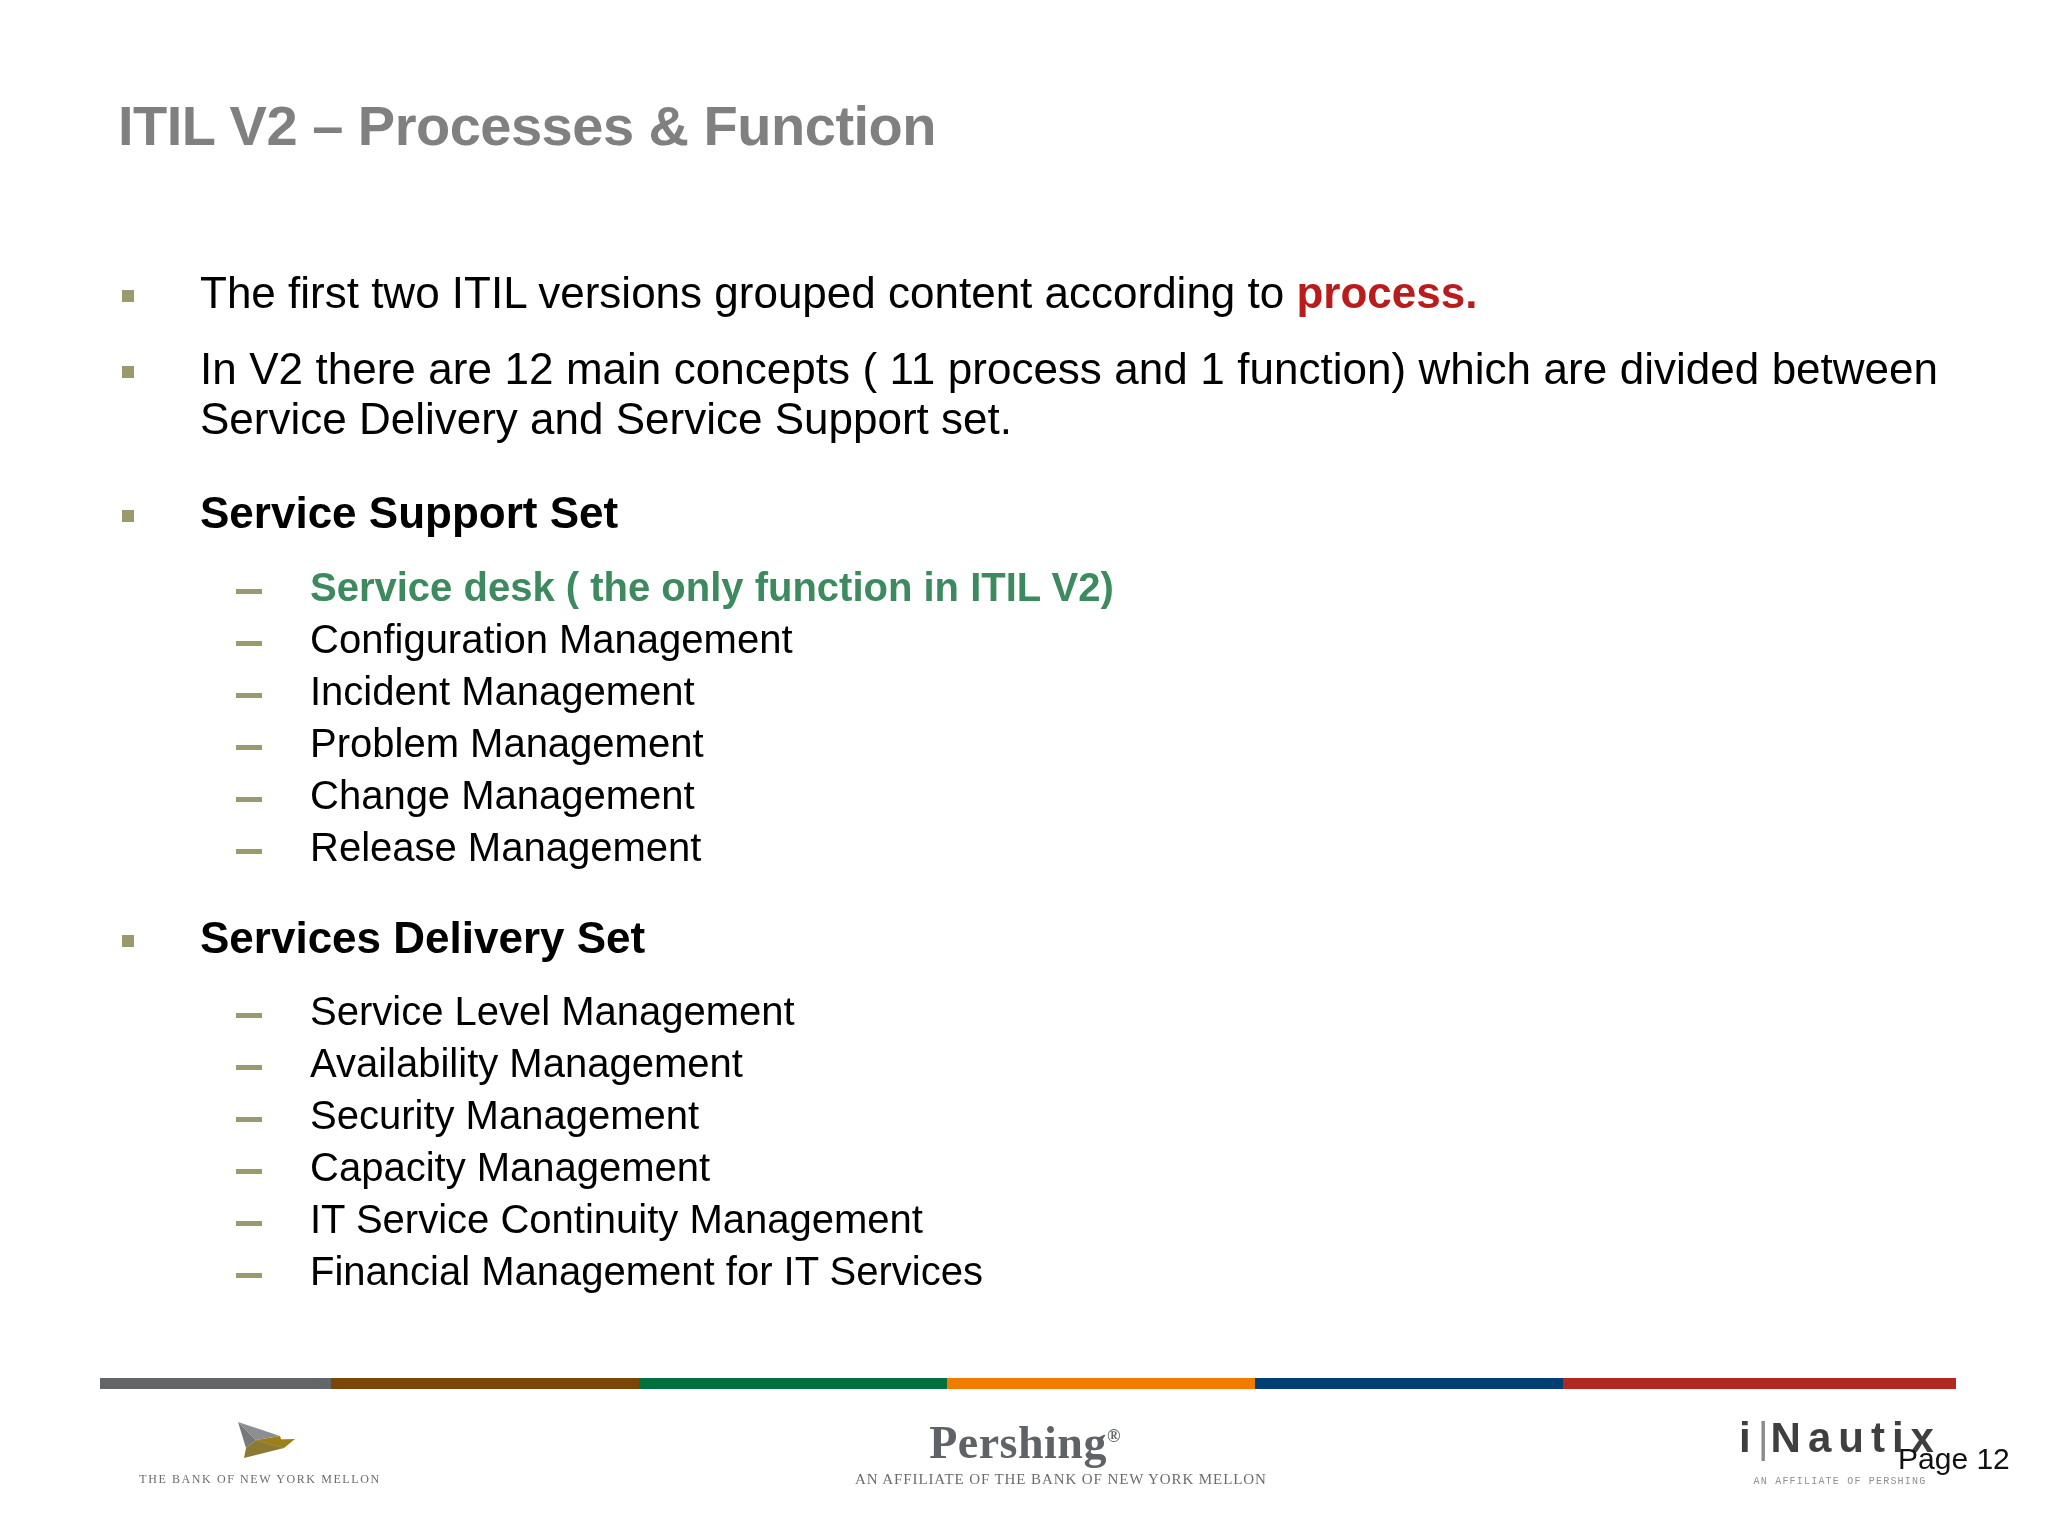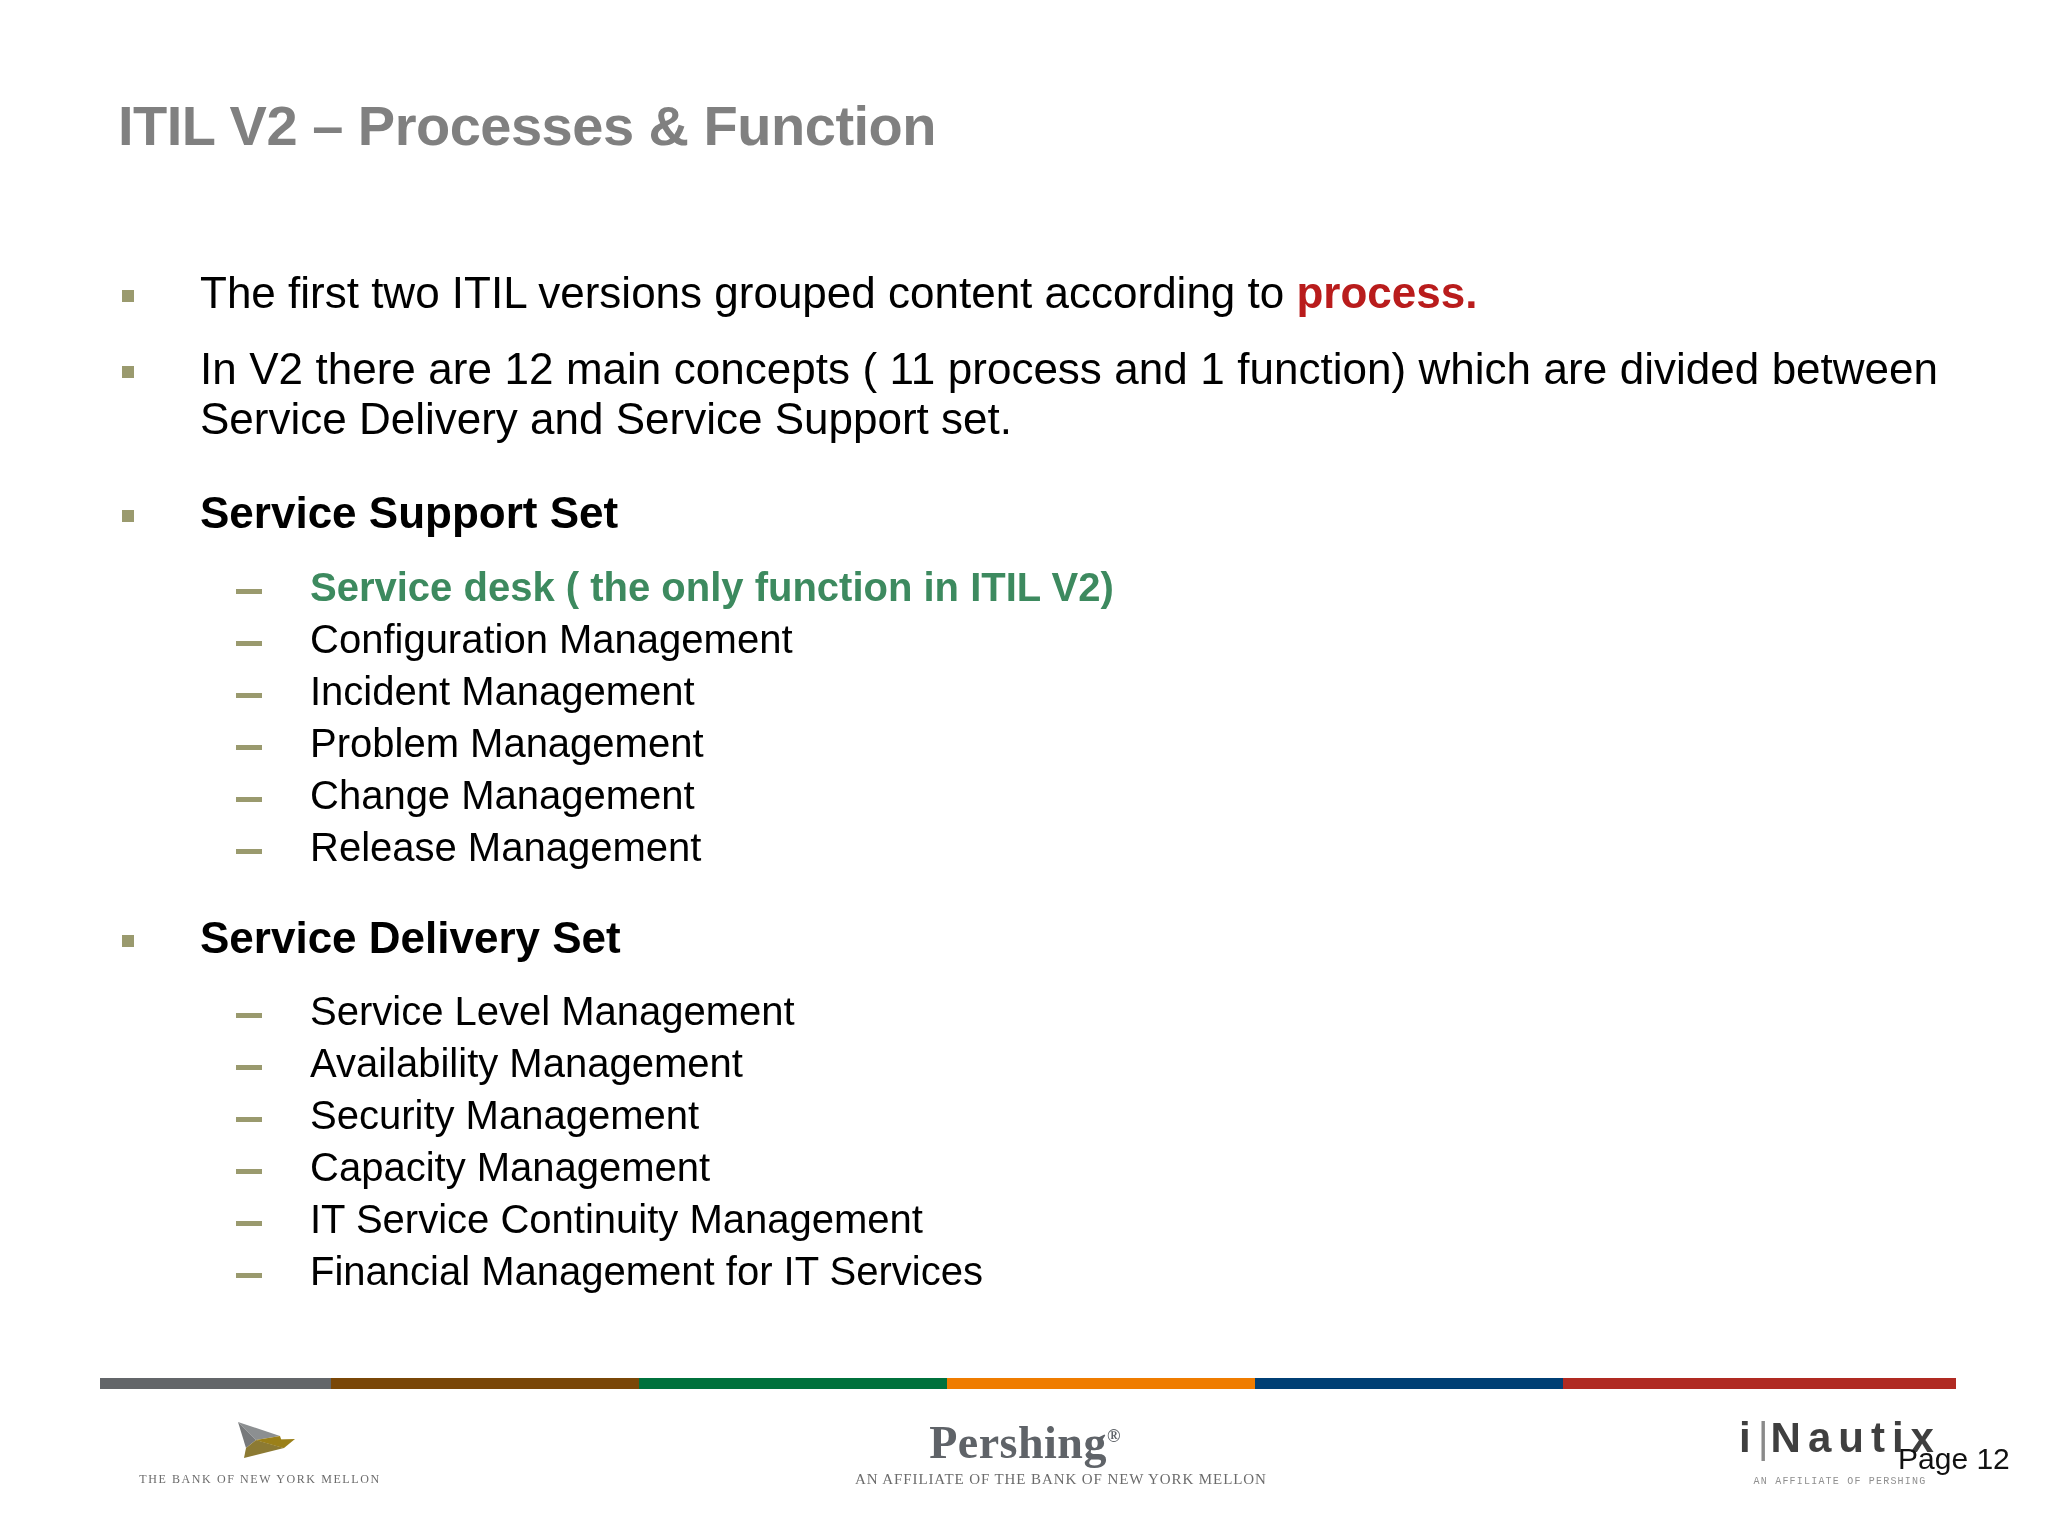--- a/index.html
+++ b/index.html
@@ -227,21 +227,21 @@
       <span class="dash"></span><span>Problem Management</span>
     </div>
     <div class="lvl2">
       <span class="dash"></span><span>Change Management</span>
     </div>
     <div class="lvl2 gap-after">
       <span class="dash"></span><span>Release Management</span>
     </div>
 
     <div class="lvl1 bold gap-top">
-      <span class="sq"></span><span>Service Delivery Set</span>
+      <span class="sq"></span><span>Services Delivery Set</span>
     </div>
 
     <div class="lvl2">
       <span class="dash"></span><span>Service Level Management</span>
     </div>
     <div class="lvl2">
       <span class="dash"></span><span>Availability Management</span>
     </div>
     <div class="lvl2">
       <span class="dash"></span><span>Security Management</span>

